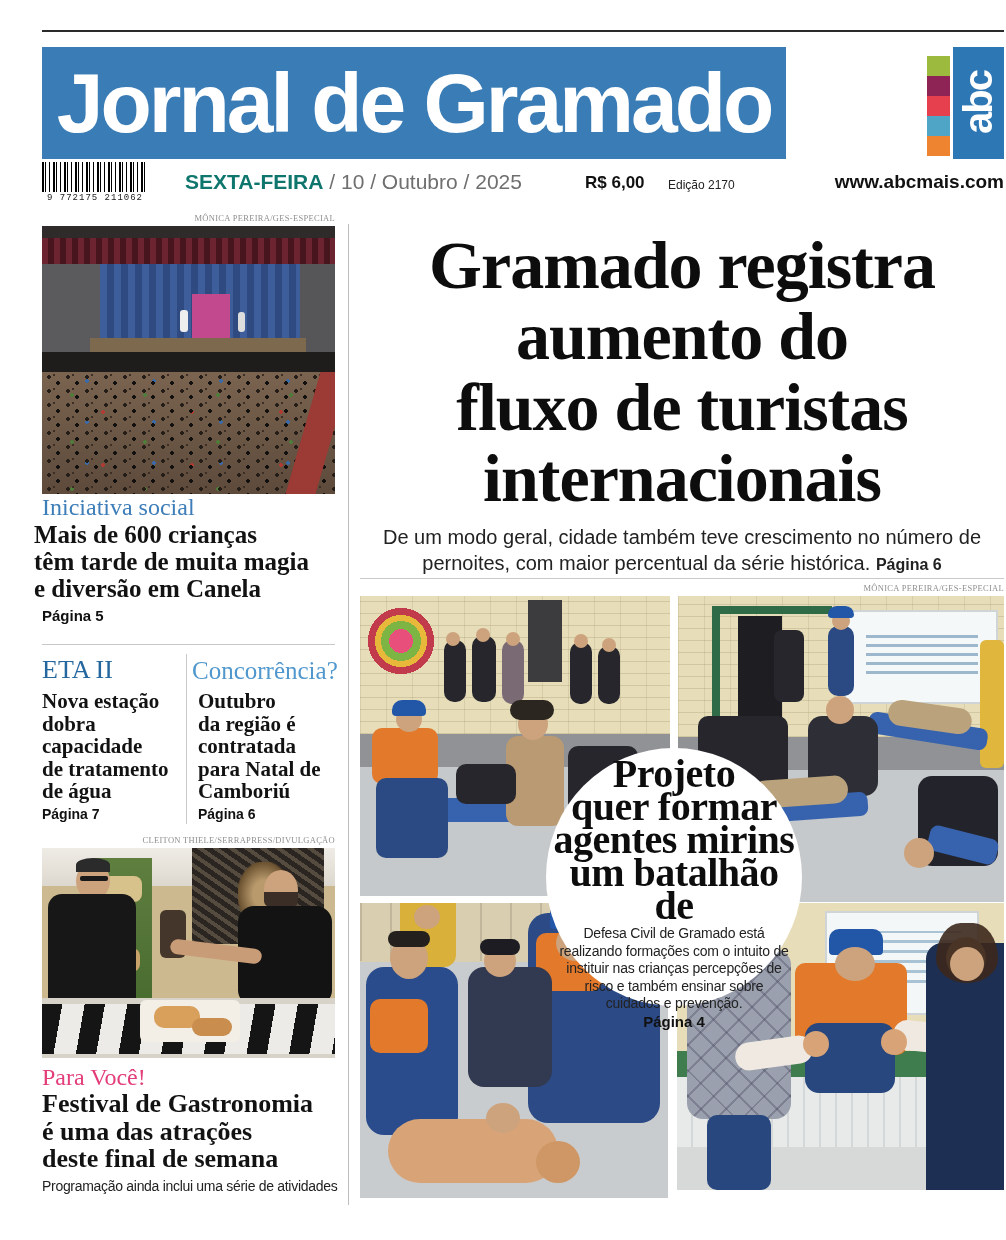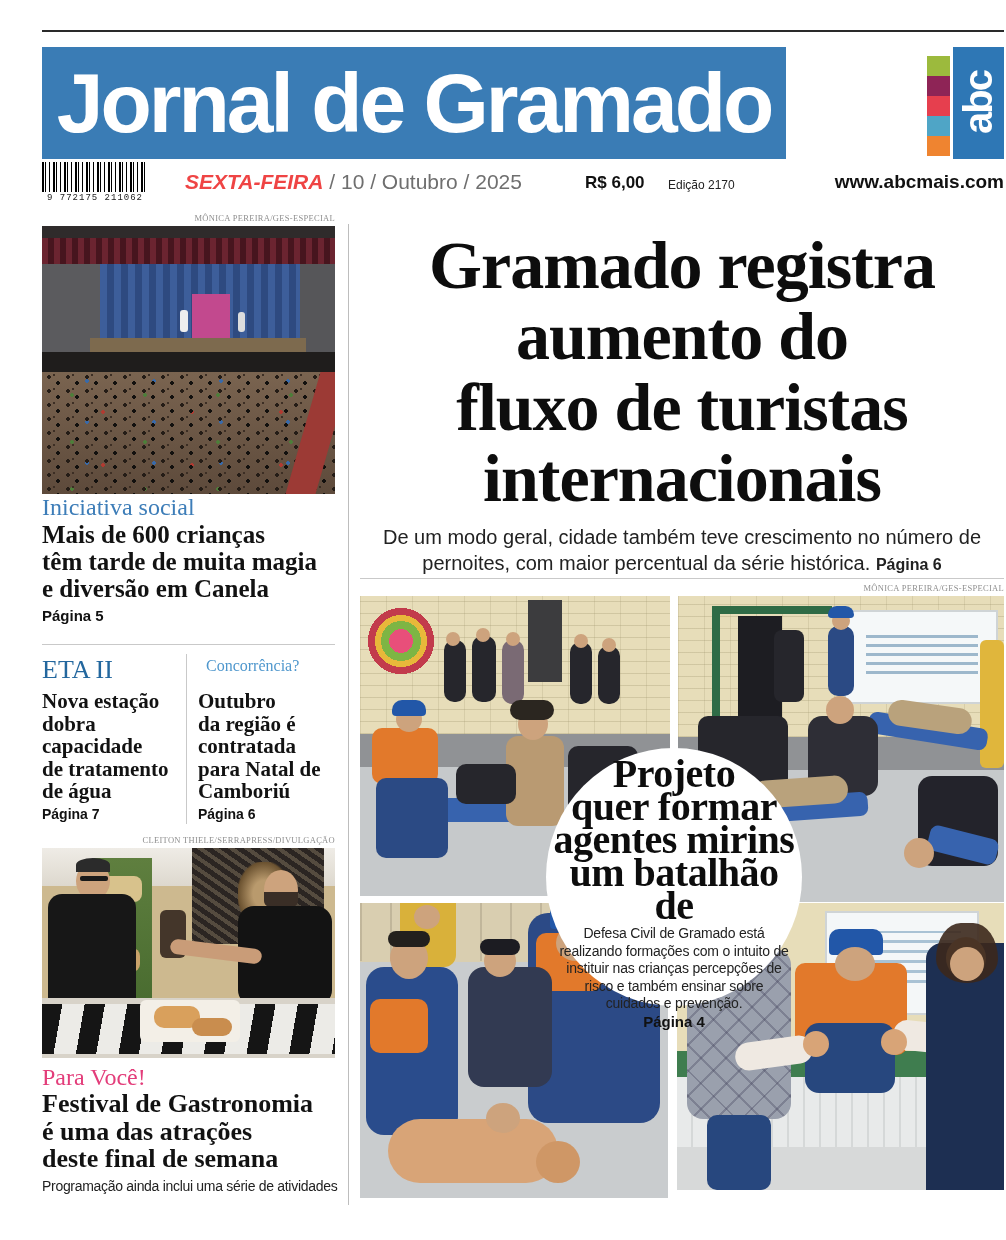--- a/index.html
+++ b/index.html
@@ -19,42 +19,42 @@
   .logo-abc{width:100%;height:100%;display:flex;align-items:center;justify-content:center;
             writing-mode:vertical-rl;transform:rotate(180deg);
             font-weight:700;font-size:40px;color:#fff;letter-spacing:-2px;}
 
   
   .barcode{left:42px;top:162px;width:106px;height:30px;
      background:repeating-linear-gradient(90deg,#000 0 2px,#fff 2px 3px,#000 3px 4px,#fff 4px 7px,#000 7px 8px,#fff 8px 11px);}
   .barcode-num{left:42px;top:193px;width:106px;font:9px "Liberation Mono",monospace;color:#222;
      letter-spacing:1px;text-align:center;}
   .dateline-text{left:185px;top:170px;font-size:21px;color:#6f6f6f;}
-  .dateline-text .day{color:#ef4444;font-weight:700;font-style:italic;}
+  .dateline-text .day{color:#0f766e;font-weight:700;}
   .price{left:585px;top:173px;font-size:17px;font-weight:700;color:#111;}
   .edition{left:668px;top:178px;font-size:12px;color:#222;}
   .website{left:804px;top:171px;width:200px;text-align:right;font-size:19px;font-weight:700;color:#111;}
 
   
   .credit{font-size:8.5px;color:#8f8f8f;letter-spacing:.3px;text-align:right;font-family:Liberation Serif, serif;}
   .kicker{font-size:24px;}
   .page-ref{font-size:15px;font-weight:700;color:#111;}
   .hl-black{color:#121212;font-weight:700;}
 
   
   .credit1{left:42px;top:213px;width:293px;}
   .kicker1{left:42px;top:494px;color:#3d7db8;}
-  .hl1{left:42px;top:521px;width:300px;font-size:25px;line-height:27px;}
+  .hl1{left:34px;top:521px;width:300px;font-size:25px;line-height:27px;}
   .pref1{left:42px;top:607px;}
   .rule-eta{left:42px;top:644px;width:293px;height:1px;background:#c9c9c9;}
   .vrule-eta{left:186px;top:654px;width:1px;height:170px;background:#c9c9c9;}
   .kickerA{left:42px;top:655px;color:#23679e;font-size:26px;}
   .hlA{left:42px;top:690px;width:144px;font-size:21px;line-height:22.5px;}
   .prefA{left:42px;top:806px;font-size:14px;}
-  .kickerB{left:206px;top:657px;color:#4f97cd;font-size:16px;white-space:nowrap;}
+  .kickerB{left:192px;top:657px;color:#4f97cd;font-size:25px;white-space:nowrap;}
   .hlB{left:198px;top:690px;width:142px;font-size:21px;line-height:22.5px;}
   .prefB{left:198px;top:806px;font-size:14px;}
   .credit2{left:42px;top:835px;width:293px;}
   .kicker4{left:42px;top:1064px;color:#e33d7a;}
   .hl4{left:42px;top:1090px;width:300px;font-size:26px;line-height:27.5px;}
   .body4{left:42px;top:1177px;width:302px;font-size:14px;line-height:19px;color:#222;letter-spacing:-.3px;}
   .body4 b{font-size:14px;}
 
   .main-vrule{left:348px;top:224px;width:1px;height:981px;background:#bdbdbd;}
 

